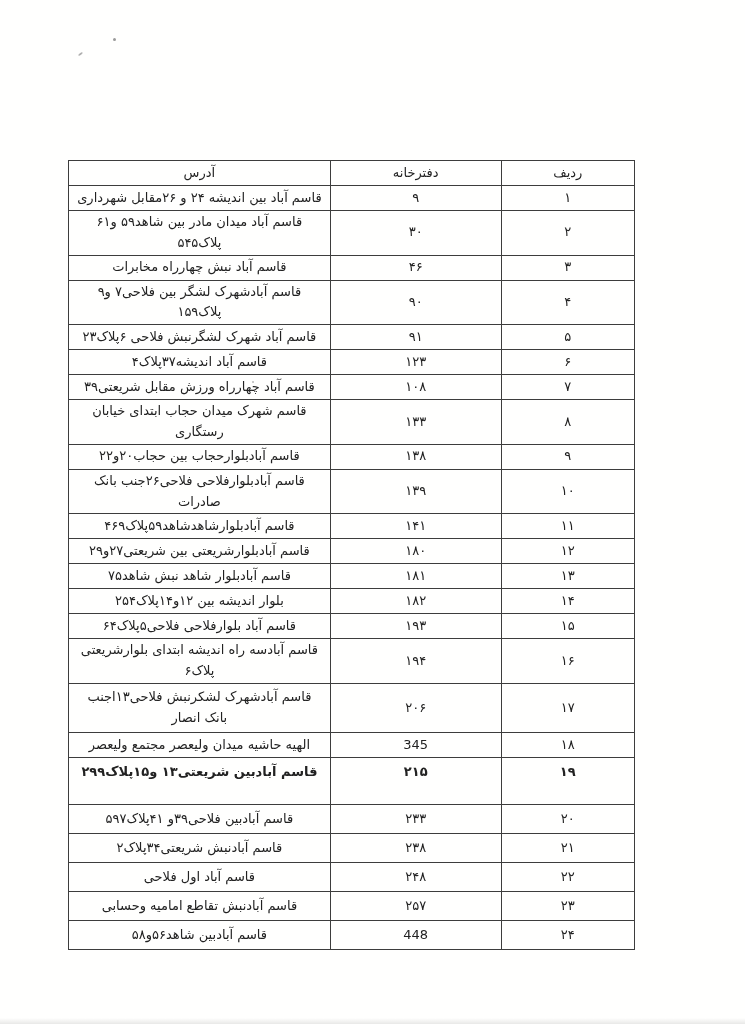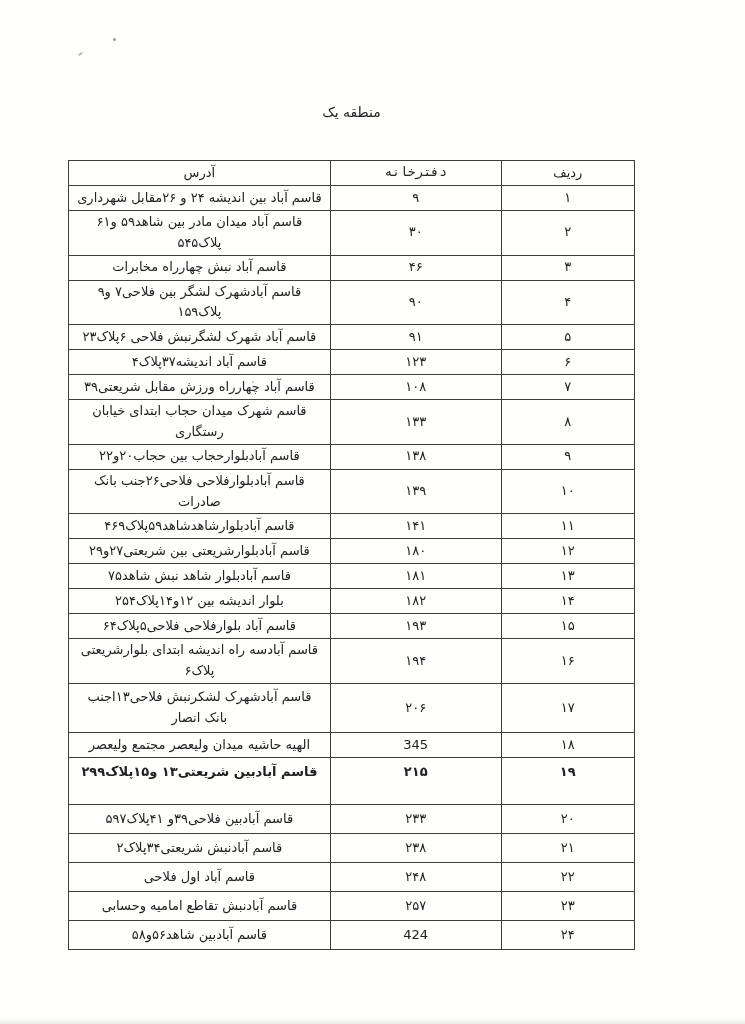--- a/index.html
+++ b/index.html
@@ -26,21 +26,21 @@
     border-collapse:collapse;table-layout:fixed;direction:rtl;
   }
   .offices th,.offices td{
     border:1px solid var(--border);
     text-align:center;vertical-align:middle;
     font-size:13px;font-weight:normal;
     padding:1px 5px;line-height:1.6;
     overflow:hidden;
   }
   .col-row{width:23%;font-family:Liberation Serif, serif;}
-  .col-office{width:30%;font-family:Liberation Mono, monospace;}
+  .col-office{width:30%;}
   .col-address{width:47%;margin-top:39px;}
   thead tr{height:25px;}
   tbody tr{height:25px;}
   tr.r-tall{height:49px;}
   tr.r-tall-top{height:47px;}
   tr.r-tall-top td{vertical-align:top;padding-top:4px;font-weight:bold;}
   tr.r-mid{height:29px;}
   .speck{position:absolute;background:#9a9a9a;border-radius:50%;}
   .s1{left:113px;top:38px;width:3px;height:3px;}
   .s2{left:78px;top:53px;width:5px;height:2px;transform:rotate(-35deg);background:#b0b0b0;}
@@ -51,21 +51,20 @@
   }
 </style>
 </head>
 <body>
 
 <div class="sheet">
   <div class="speck s1"></div>
   <div class="speck s2"></div>
   <div class="speck s3"></div>
 
-  <h1 class="doc-title">منطقه یک</h1>
 
   <table class="offices">
     <thead>
       <tr>
         <th class="col-row">ردیف</th>
         <th class="col-office">دفترخانه</th>
         <th class="col-address">آدرس</th>
       </tr>
     </thead>
     <tbody id="rows">
@@ -179,20 +178,20 @@
           <td>۲۴۸</td>
           <td>قاسم آباد اول فلاحی</td>
         </tr>
         <tr class="r-mid">
           <td>۲۳</td>
           <td>۲۵۷</td>
           <td>قاسم آبادنبش تقاطع امامیه وحسابی</td>
         </tr>
         <tr class="r-mid">
           <td>۲۴</td>
-          <td>424</td>
+          <td>448</td>
           <td>قاسم آبادبین شاهد۵۶و۵۸</td>
         </tr>
       </tbody>
   </table>
 
   <div class="edge-shadow"></div>
 </div>
 
 </body></html>

